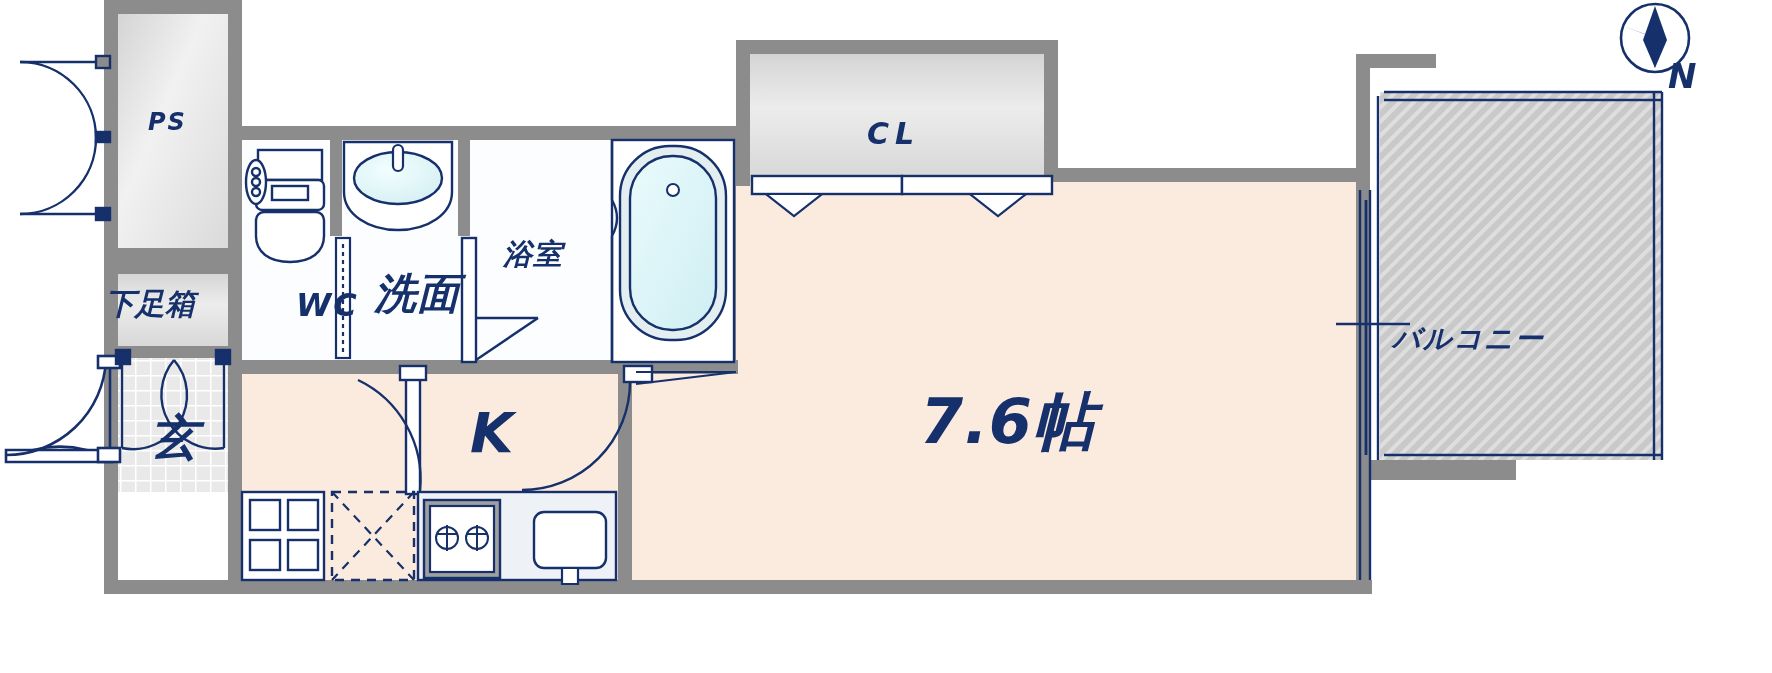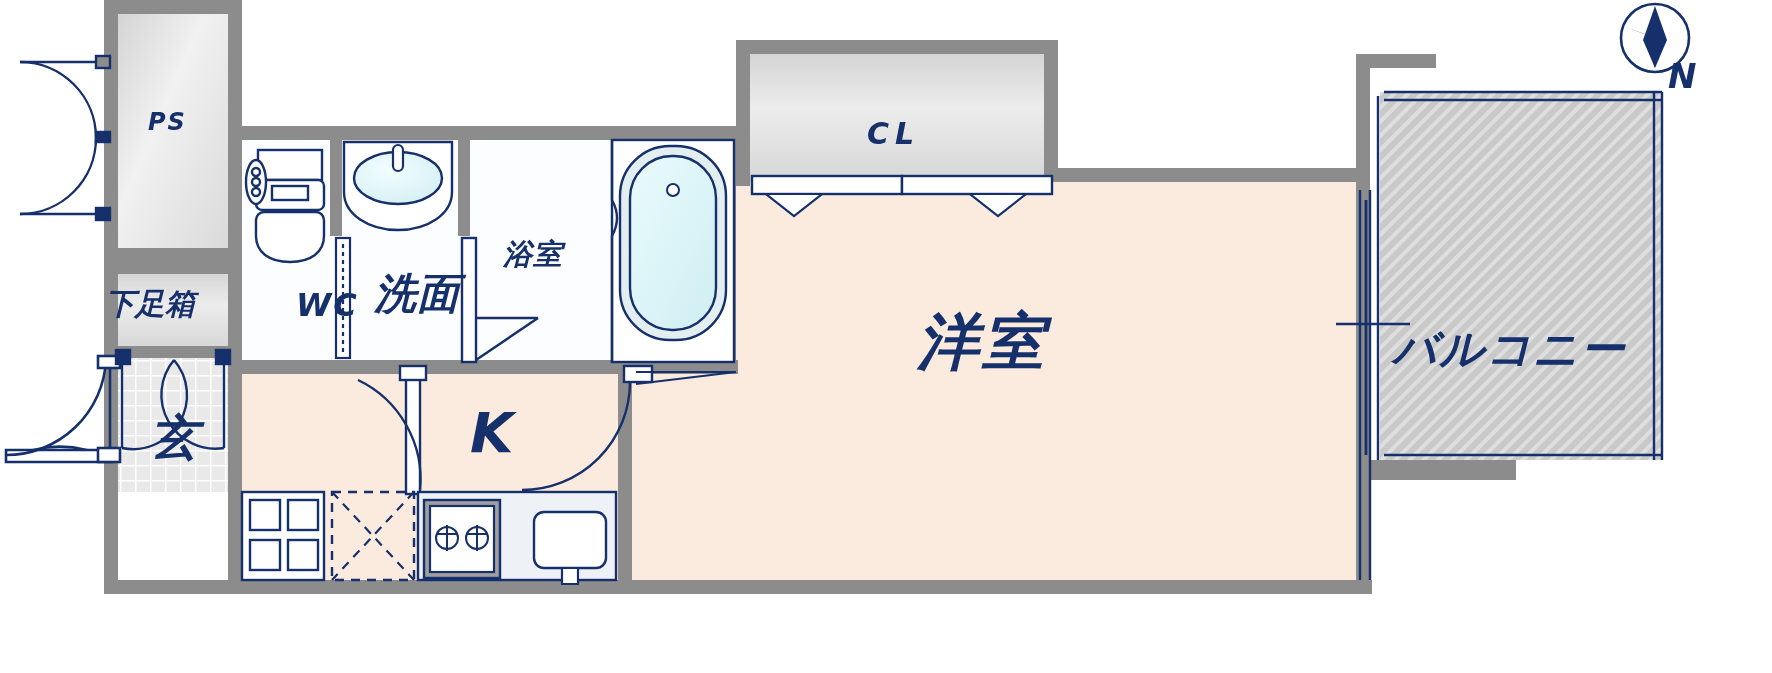--- a/index.html
+++ b/index.html
@@ -254,20 +254,20 @@
 <div class="lbl" style="left:374px;top:266px;font-size:42px;letter-spacing:1px;">洗面</div>
 
 <div class="lbl" style="left:503px;top:235px;font-size:29px;letter-spacing:1px;">浴室</div>
 
 <div class="lbl" style="left:150px;top:406px;font-size:48px;">玄</div>
 
 <div class="lbl" style="left:470px;top:400px;font-size:56px;">K</div>
 
 <div class="lbl" style="left:867px;top:116px;font-size:30px;letter-spacing:6px;">CL</div>
 
-<div class="lbl" style="left:917px;top:300px;font-size:62px;letter-spacing:3px;">洋室</div>
-
-
-<div class="lbl" style="left:1392px;top:320px;font-size:44px;letter-spacing:2px;">バルコニー</div>
+
+<div class="lbl" style="left:920px;top:380px;font-size:62px;letter-spacing:1px;">7.6帖</div>
+
+<div class="lbl" style="left:1392px;top:320px;font-size:28px;letter-spacing:2px;">バルコニー</div>
 
 <div class="lbl" style="left:1668px;top:56px;font-size:34px;letter-spacing:0px;">N</div>
 
 </div>
 
 </body></html>

